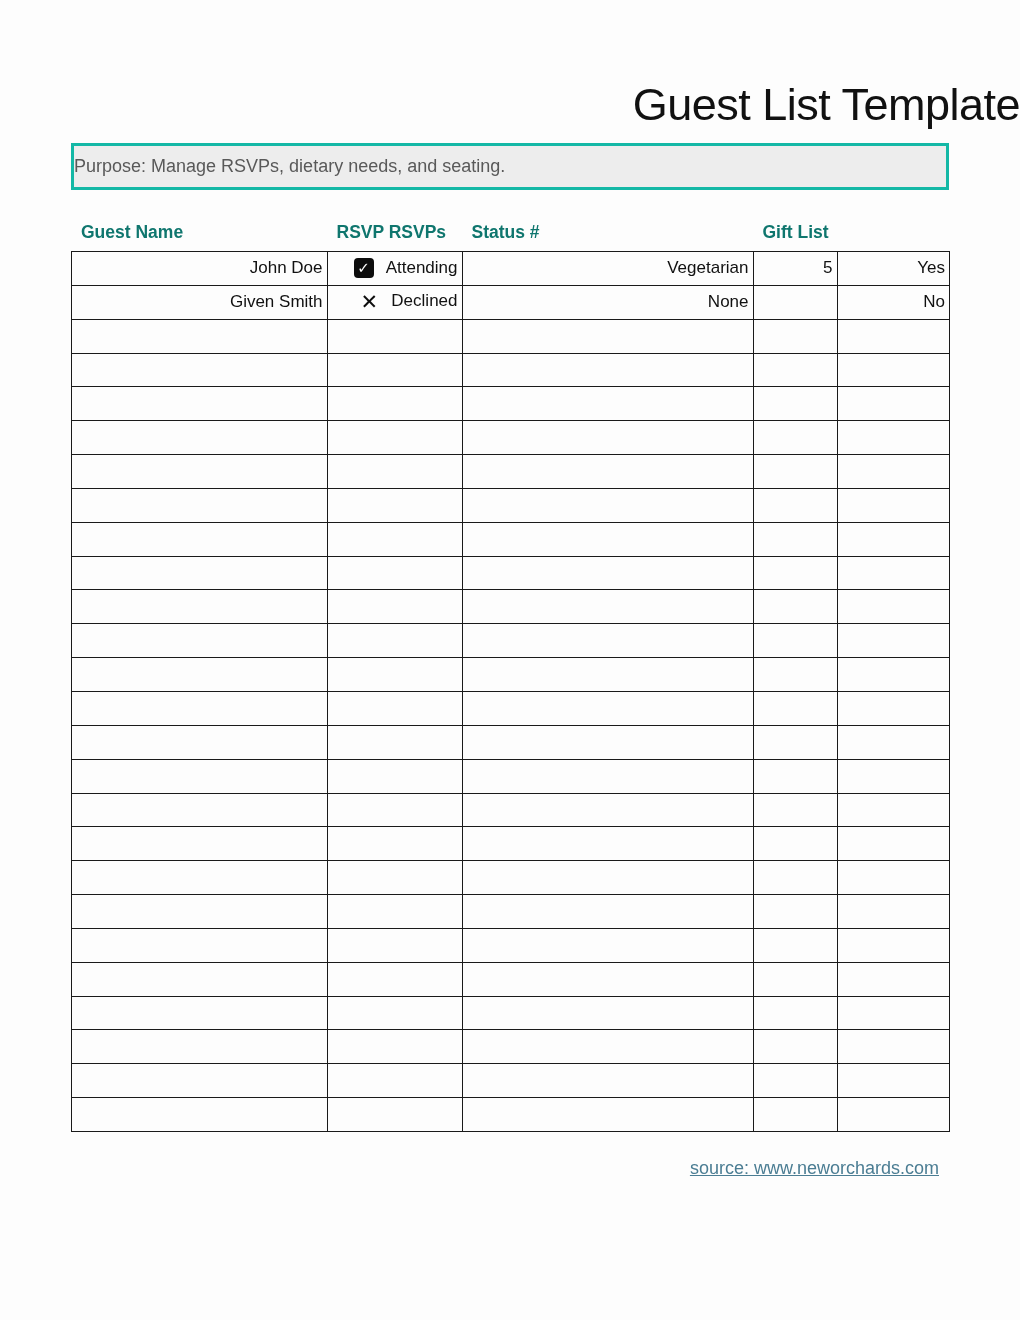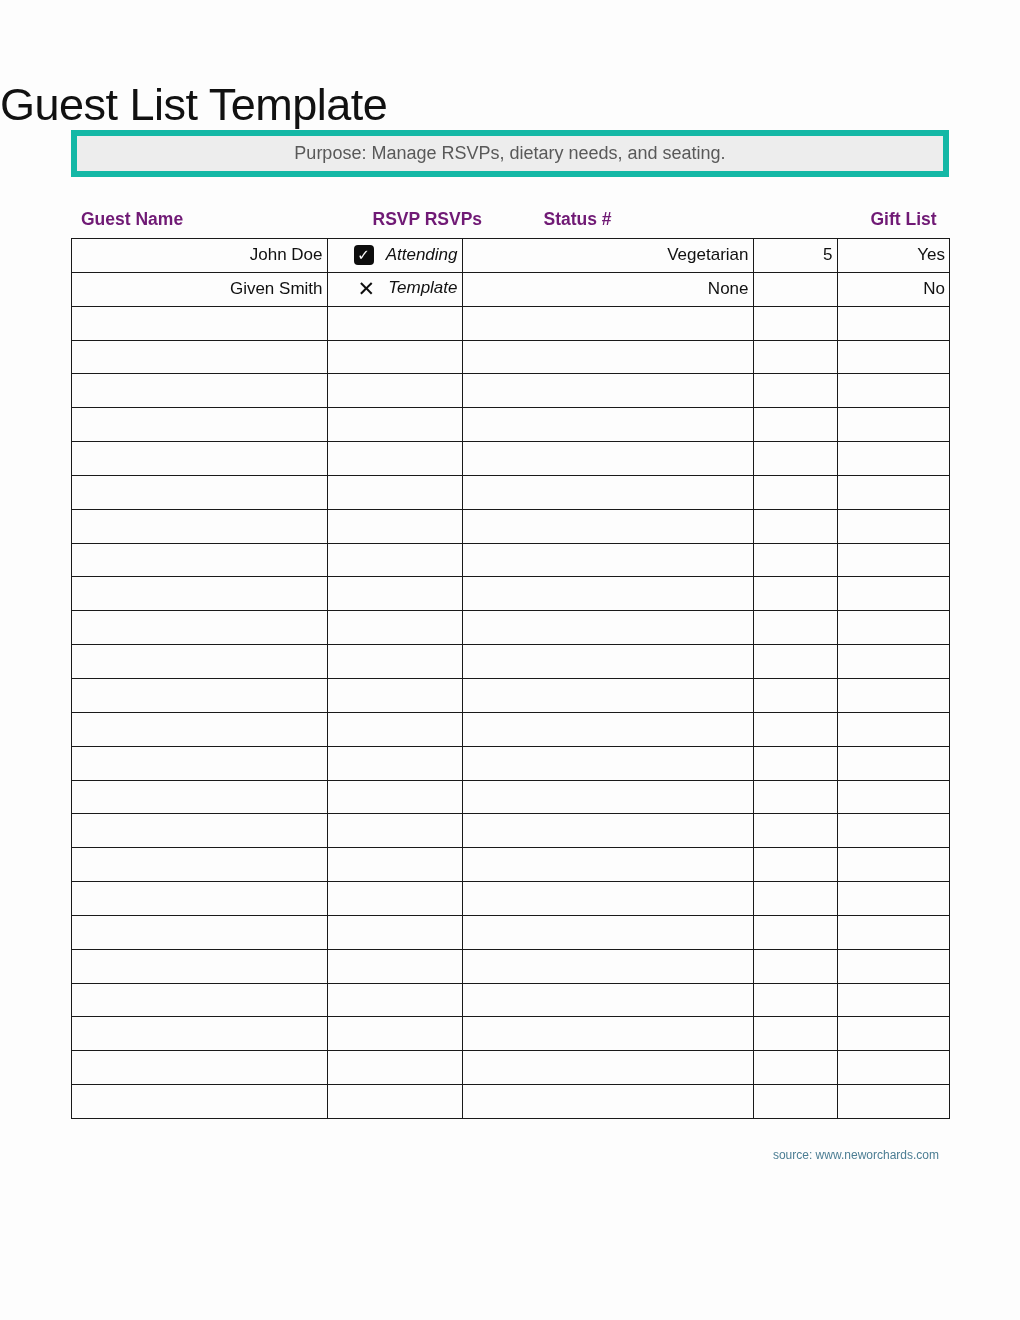--- a/index.html
+++ b/index.html
@@ -13,46 +13,46 @@
   }
   .page { width: 1020px; height: 1320px; }
   .content { margin: 0 71px; width: 878px; }
 
   .page-title {
     padding-top: 80px;
     font-size: 45px;
     font-weight: 500;
     line-height: 50px;
     letter-spacing: -0.5px;
-    text-align: left;
+    text-align: right;
     color: #111;
   }
 
   .purpose-banner {
+    margin-top: 13px;
     height: 47px;
     background: #ededed;
-    border: 6px solid #14b8a6;
+    border: 3px solid #14b8a6;
     display: flex;
     align-items: center;
-    justify-content: center;
+    justify-content: flex-start;
   }
   .purpose-banner .purpose-text {
     font-size: 18px;
     color: #595959;
   }
 
   .col-headers {
     margin-top: 32px;
     display: grid;
     grid-template-columns: 255.5px 135px 291px 84px 112px;
     font-size: 17.5px;
     font-weight: 700;
-    color: #701a75;
+    color: #0f766e;
     line-height: 21px;
-    gap: 36px;
   }
   .col-headers .col-header { padding-left: 10px; }
 
   table.guest-table {
     margin-top: 8px;
     border-collapse: collapse;
     table-layout: fixed;
     width: 878px;
     text-align: right;
   }
@@ -60,21 +60,21 @@
     border: 1px solid #1a1a1a;
     height: 33.85px;
     padding: 0 4px 0 9px;
     font-size: 17px;
     color: #111;
     vertical-align: middle;
     overflow: hidden;
     white-space: nowrap;
   }
   td.rsvp-cell { padding-left: 8px; }
-  .rsvp-wrap { display: inline-flex; align-items: center; gap: 12px; font-style: italic; }
+  .rsvp-wrap { display: inline-flex; align-items: center; gap: 12px; }
 
   .rsvp-icon { display: inline-flex; align-items: center; justify-content: center; }
   .rsvp-icon.checkbox-checked {
     width: 20px; height: 20px;
     background: #0d0d0d;
     border-radius: 4px;
     color: #fff;
     font-size: 15px;
     font-weight: 700;
   }
@@ -87,22 +87,23 @@
     line-height: 1;
   }
   .rsvp-icon.x-mark::after { content: "\2715"; }
 
   .source-row {
     margin-top: 26px;
     text-align: right;
     padding-right: 10px;
   }
   .source-link {
-    font-size: 12px;
+    font-size: 18px;
     color: #4b7d93;
+    text-decoration: underline;
     cursor: pointer;
   }
 </style>
 </head>
 <body>
 
 <div class="page">
   <h1 class="page-title">Guest List Template</h1>
 
   <div class="content">
@@ -136,21 +137,21 @@
           </td>
           <td>Vegetarian</td>
           <td>5</td>
           <td>Yes</td>
         </tr>
         <tr>
           <td>Given Smith</td>
           <td class="rsvp-cell">
             <span class="rsvp-wrap">
               <span class="rsvp-icon x-mark"></span>
-              <span>Template</span>
+              <span>Declined</span>
             </span>
           </td>
           <td>None</td>
           <td></td>
           <td>No</td>
         </tr>
       <tr>
             <td></td>
             <td></td>
             <td></td>

